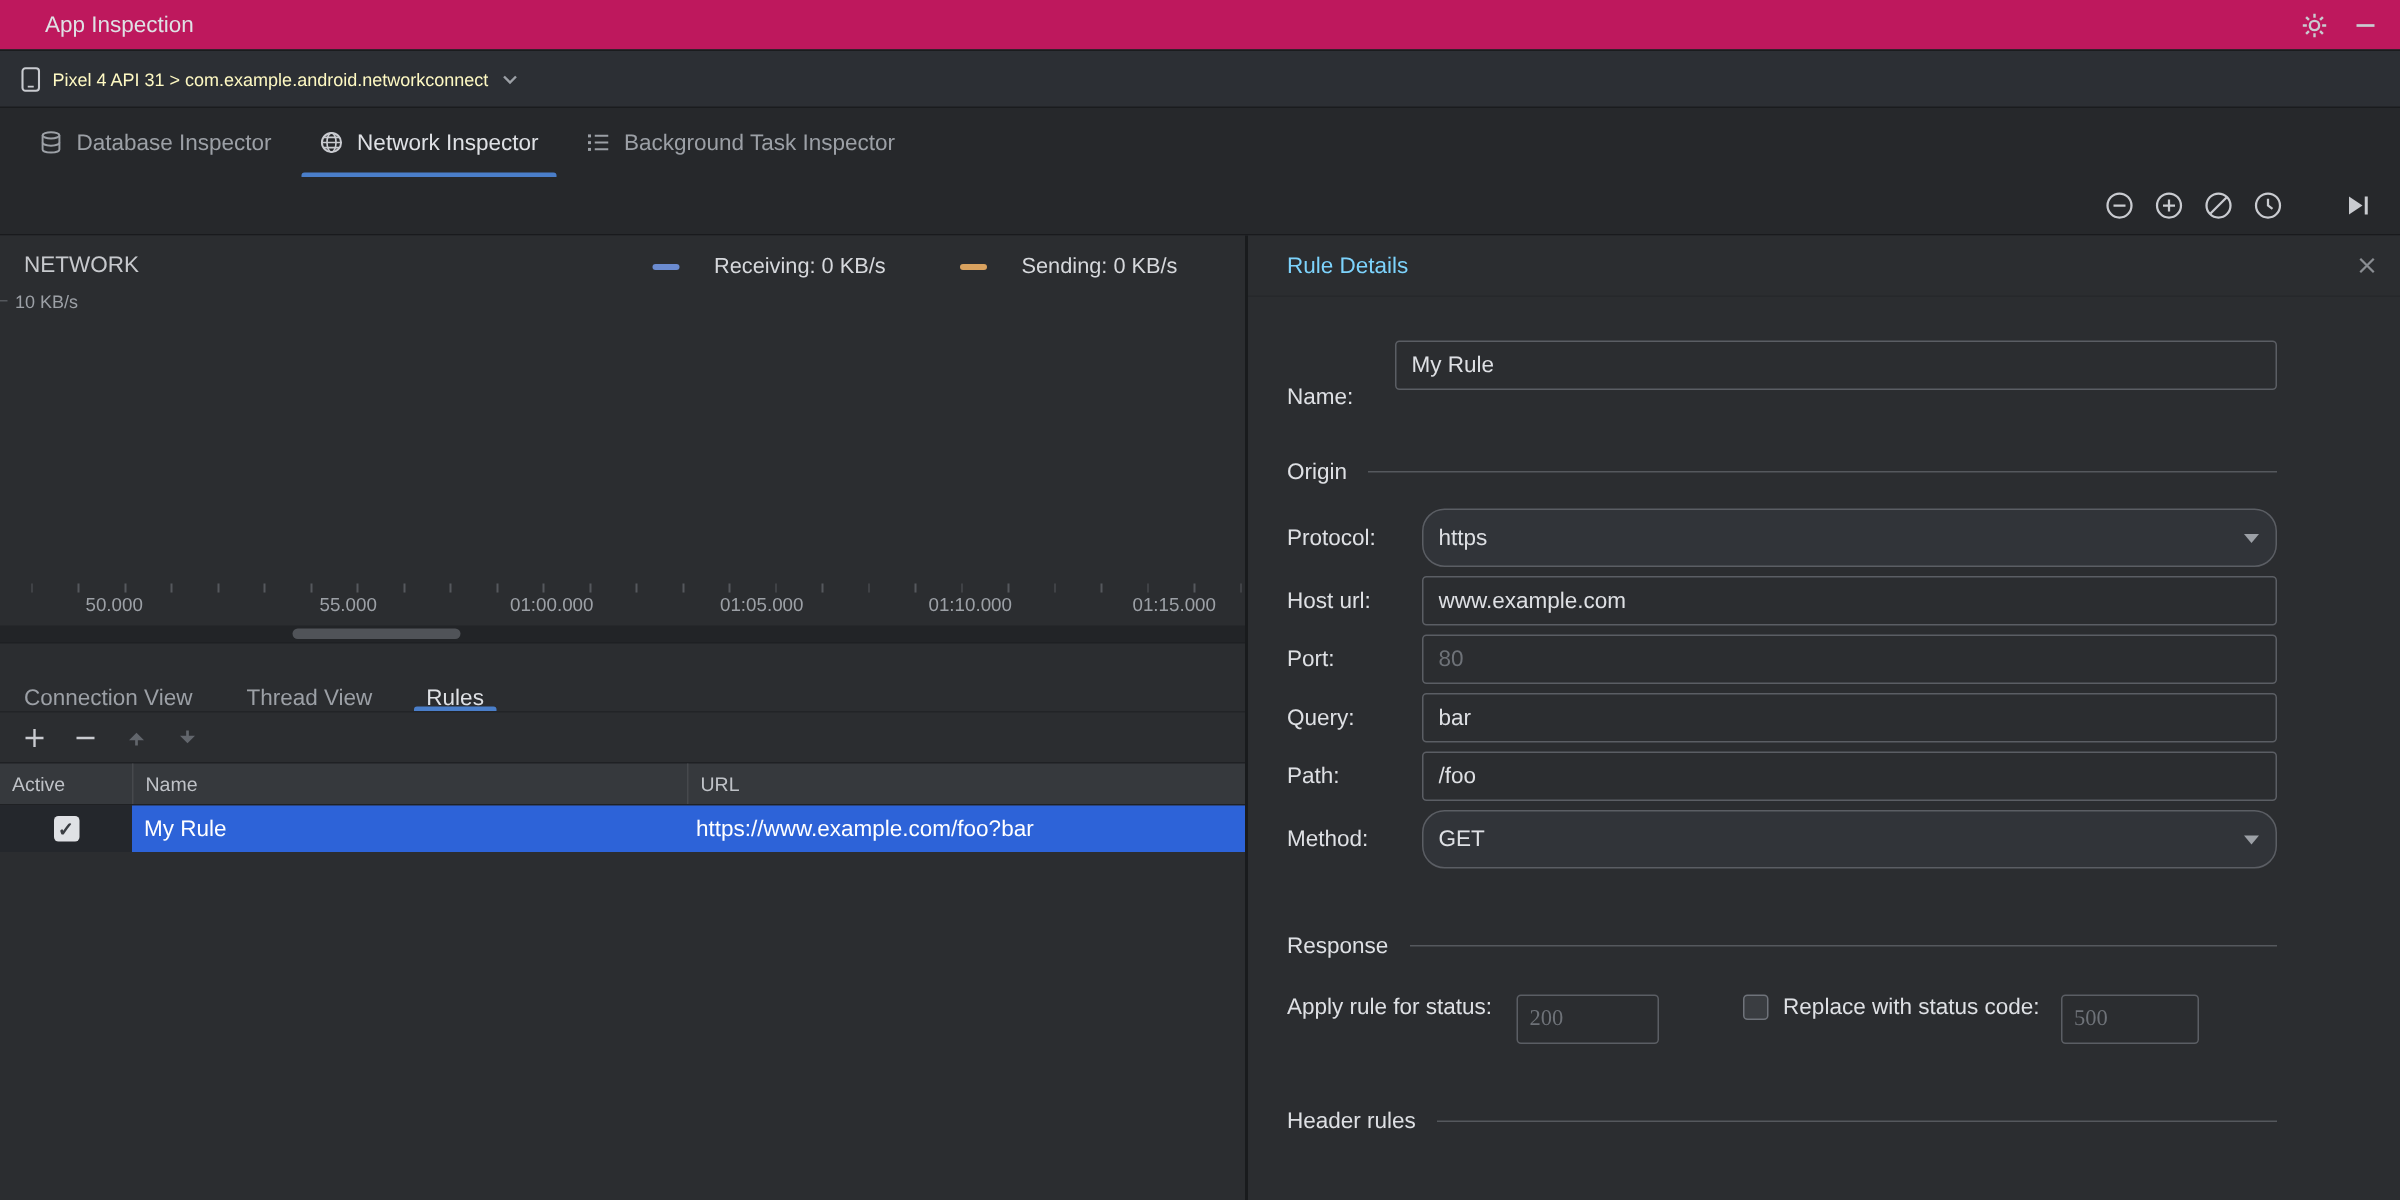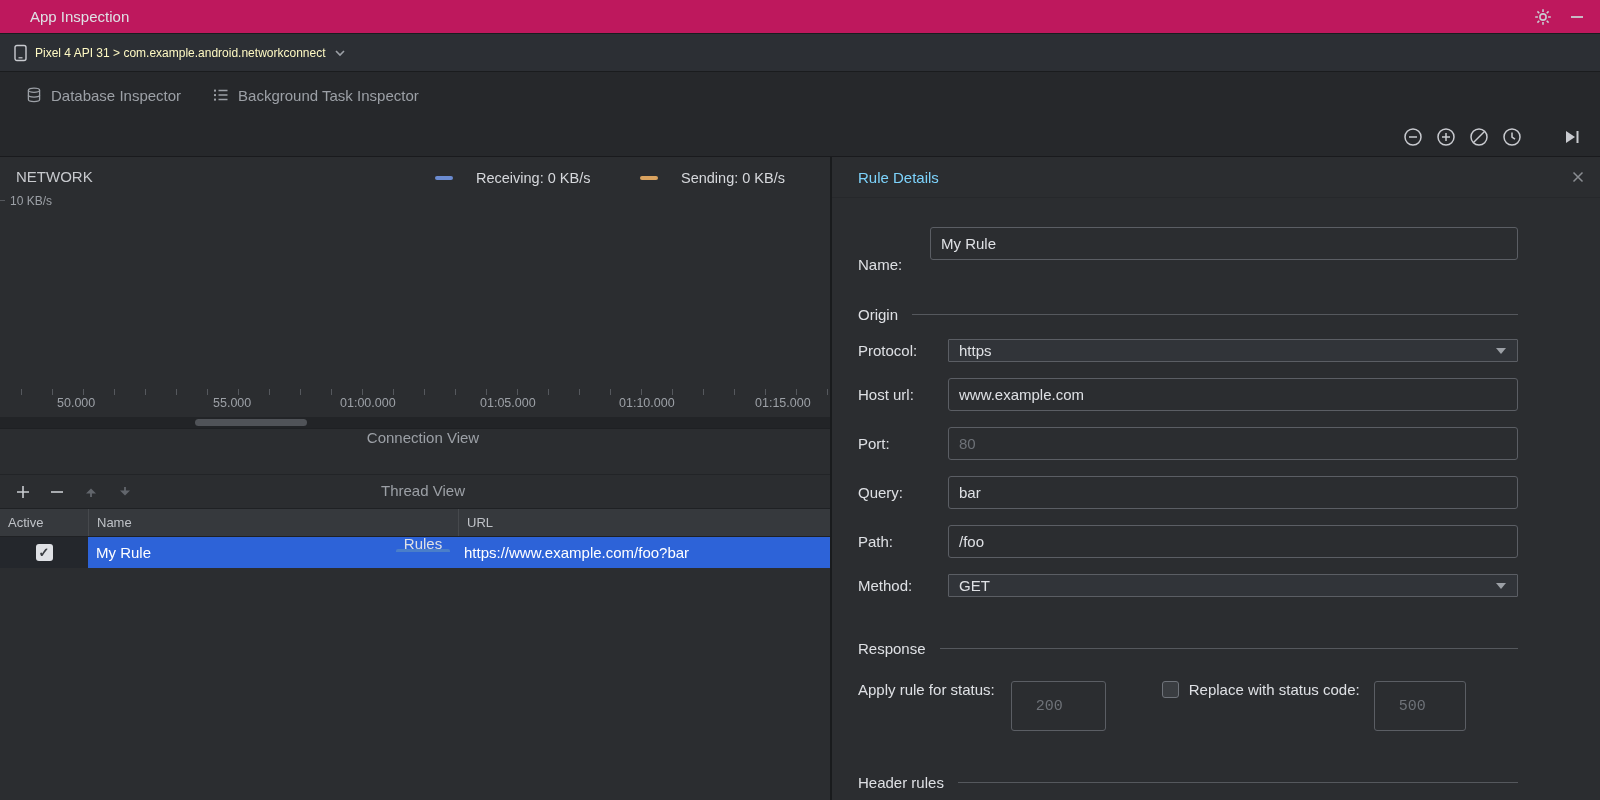--- a/index.html
+++ b/index.html
@@ -49,21 +49,21 @@
   .swatch-recv { background:#6B8BD0; }
   .swatch-send { background:#D9A25F; }
   .axis { position:absolute; left:0; right:0; bottom:13px; height:26px; }
   .axis::before { content:""; position:absolute; top:0; left:0; right:0; height:6px;
     background:repeating-linear-gradient(to right, #55585D 0 1px, transparent 1px 31px); background-position:21px 0; }
   .tick-label { position:absolute; top:7px; font-size:12.5px; color:#9CA0A6; }
   .hscrollbar { position:absolute; left:0; right:0; bottom:0; height:11px; background:#222427; }
   .hscroll-thumb { position:absolute; left:195px; top:2px; width:112px; height:7px; border-radius:4px; background:#505358; cursor:pointer; }
 
   
-  .viewtabs { height:46px; display:flex; align-items:center; gap:36px; padding-left:16px; border-bottom:1px solid #222427;flex-direction:column; }
+  .viewtabs { height:46px; display:flex; align-items:flex-end; gap:36px; padding-left:16px; border-bottom:1px solid #222427; }
   .vtab { position:relative; display:flex; align-items:center; color:#9CA0A6; font-size:15px; cursor:pointer; }
   .vtab.active { color:#DFE1E5; }
   .vtab.active .underline { position:absolute; left:-8px; right:-8px; bottom:0; height:3px; background:#4A7EC9; border-radius:2px 2px 0 0; }
 
   
   .minitoolbar { height:33px; display:flex; align-items:center; gap:20px; padding-left:16px; }
 
   
   .thead { display:flex; height:29px; background:#36393D; border-top:1px solid #1F2124; border-bottom:1px solid #1F2124;
     align-items:stretch; font-size:13px; color:#BFC2C7; }
@@ -83,32 +83,32 @@
   .rd-header { height:41px; display:flex; align-items:center; padding:0 16px 0 26px; border-bottom:1px solid #26282B; flex:none; }
   .rd-title { font-size:15px; color:#7dd3fc; }
   .rd-close { margin-left:auto; }
   .rd-body { padding:0 82px 0 26px; overflow:hidden; }
   .form-row { display:flex; align-items:center; }
   .name-row { margin-top:16px; }
   .name-row .flabel { width:72px;margin-top:42px; }
   .flabel { font-size:15px; color:#DEE0E4; flex:none; }
   .section { display:flex; align-items:center; gap:14px; margin-top:32px; height:18px; }
   .section .line { flex:1; height:1px; background:#55585D; }
-  .fields { margin-top:16px; display:flex; flex-direction:column; gap:16px; }
+  .fields { margin-top:16px; display:flex; flex-direction:column; gap:6px; }
   .field-row .flabel { width:90px; }
   .text-input { flex:1; height:33px; background:#2B2D30; border:1px solid #5B5E64; border-radius:3px;
     color:#DEE0E4; font-size:15px; padding:0 10px; outline:none; font-family:"Liberation Sans", sans-serif; }
   .text-input::placeholder { color:#6E7278; }
-  .combo { position:relative; flex:1; height:23px; background:#313439; border:1px solid #5B5E64; border-radius:1px;
+  .combo { position:relative; flex:1; height:39px; background:#313439; border:1px solid #5B5E64; border-radius:15px;
     display:flex; align-items:center; padding:0 34px 0 10px; cursor:pointer; color:#DEE0E4; }
   .combo-arrow { position:absolute; right:11px; top:50%; transform:translateY(-50%); width:0; height:0;
     border-left:5px solid transparent; border-right:5px solid transparent; border-top:6px solid #9CA0A6; }
   .resp-row { margin-top:24px; display:flex; }
-  .small-input { height:50px; background:#2B2D30; border:1px solid #5B5E64; border-radius:3px; color:#DEE0E4;
-    font-size:15px; padding:0 24px; outline:none; font-family:Liberation Mono, monospace; }
+  .small-input { height:33px; background:#2B2D30; border:1px solid #5B5E64; border-radius:3px; color:#DEE0E4;
+    font-size:15px; padding:0 8px; outline:none; font-family:Liberation Serif, serif; }
   .small-input::placeholder { color:#6E7278; }
   .inp-200 { width:95px; margin-left:16px; }
   .inp-500 { width:92px; margin-left:14px; }
   .resp-checkbox { width:17px; height:17px; margin-left:56px; background:#3A3D41; border:1.5px solid #6F737A;
     border-radius:3px; flex:none; cursor:pointer; }
   .resp-label2 { margin-left:10px; }
   svg { display:block; }
 </style>
 </head>
 <body>
@@ -151,20 +151,31 @@
     <div class="insp-tab">
       <span class="icon-btn">
         <svg width="16" height="16" viewBox="0 0 16 16">
           <ellipse cx="8" cy="3.2" rx="5.6" ry="2.1" fill="none" stroke="#9CA0A6" stroke-width="1.3"></ellipse>
           <path d="M2.4 3.2v9.4c0 1.2 2.5 2.1 5.6 2.1s5.6-.9 5.6-2.1V3.2" fill="none" stroke="#9CA0A6" stroke-width="1.3"></path>
           <path d="M2.4 8c0 1.2 2.5 2.1 5.6 2.1s5.6-.9 5.6-2.1" fill="none" stroke="#9CA0A6" stroke-width="1.3"></path>
         </svg>
       </span>
       <span>Database Inspector</span>
     </div>
+    <div class="insp-tab active">
+      <span class="icon-btn">
+        <svg width="16" height="16" viewBox="0 0 16 16">
+          <circle cx="8" cy="8" r="6.4" fill="none" stroke="#C9CBD0" stroke-width="1.3"></circle>
+          <ellipse cx="8" cy="8" rx="3" ry="6.4" fill="none" stroke="#C9CBD0" stroke-width="1.1"></ellipse>
+          <path d="M1.6 8h12.8M2.6 4.6h10.8M2.6 11.4h10.8" stroke="#C9CBD0" stroke-width="1.1"></path>
+        </svg>
+      </span>
+      <span>Network Inspector</span>
+      <span class="underline"></span>
+    </div>
     <div class="insp-tab">
       <span class="icon-btn">
         <svg width="16" height="16" viewBox="0 0 16 16">
           <path d="M5.5 3.5h9M5.5 8h9M5.5 12.5h9" stroke="#9CA0A6" stroke-width="1.4"></path>
           <rect x="1" y="2.6" width="2" height="2" fill="#9CA0A6"></rect>
           <rect x="1" y="7.1" width="2" height="2" fill="#9CA0A6"></rect>
           <rect x="1" y="11.6" width="2" height="2" fill="#9CA0A6"></rect>
         </svg>
       </span>
       <span>Background Task Inspector</span>

